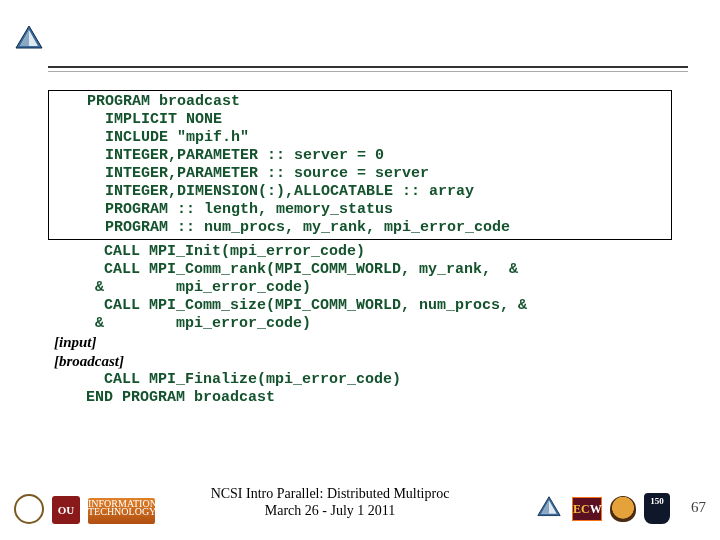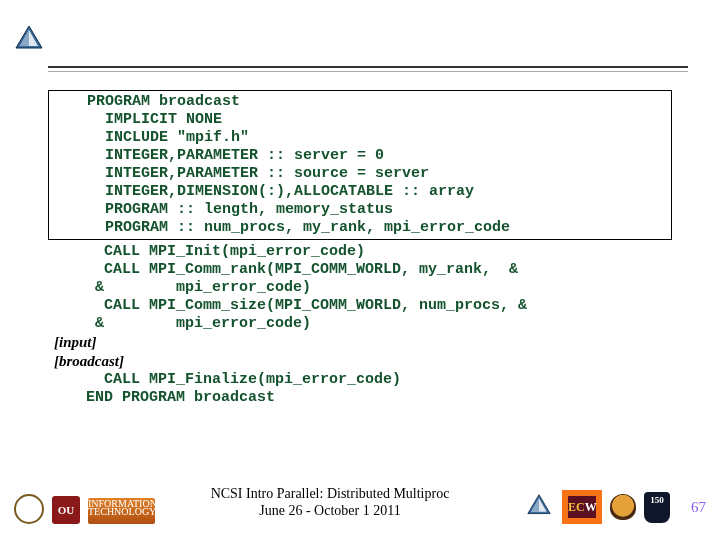--- a/index.html
+++ b/index.html
@@ -91,21 +91,21 @@
     font-size: 14px;
     font-family: "Times New Roman", serif;
     color: #000;
     line-height: 1.2;
   }
   .pagenum {
     position: absolute;
     right: 14px;
     bottom: 18px;
     font-size: 15px;
-    color: #8b5cf6;
+    color: #404040;
     font-family: "Times New Roman", serif;
   }
   .footer-logos-left {
     position: absolute;
     left: 14px;
     bottom: 10px;
     display: flex;
     align-items: flex-end;
     gap: 8px;
   }
@@ -118,21 +118,21 @@
     gap: 8px;
   }
   .mini-logo {
     width: 28px;
     height: 28px;
     display: inline-block;
   }
   .red-box { background:#8a1a1a; border-radius:3px; }
   .orange-box { width:67px; height:24px; background:linear-gradient(#e08028,#b04f10); border-radius:2px; font-size:10px; color:#fff; text-align:center; line-height:8px; padding-top:2px;}
   .purple-tri svg, .logo-top svg { display:block;}
-  .maroon-box {width:28px;height:22px;background:#5a1020;color:#f2c040;font-family:serif;font-weight:bold;font-size:12px;text-align:center;line-height:22px;border:6px solid #f97316;}
+  .maroon-box {width:28px;height:22px;background:#5a1020;color:#f2c040;font-family:serif;font-weight:bold;font-size:12px;text-align:center;line-height:22px;border:1px solid #f97316;}
   .circle-badge{width:26px;height:26px;border:2px solid #7a5a20;border-radius:50%;background:#fff;}
   .tiger{width:26px;height:26px;background:radial-gradient(circle at 50% 45%, #e6a23a 55%, #4a2a10 58%);border-radius:50% 50% 45% 45%;}
   .shield150{width:26px;height:28px;background:#0f172a;border-radius:4px 4px 8px 8px;color:#fff;font-size:9px;font-weight:bold;text-align:center;line-height:10px;padding-top:3px;}
 </style>
 </head>
 <body>
 
 <div class="slide">
 
   <div class="logo-top">
@@ -170,21 +170,21 @@
 
   <div class="footer">
     <div class="footer-logos-left">
       <span class="mini-logo circle-badge"></span>
       <span class="mini-logo red-box" style="color:#fff;font-weight:bold;font-size:11px;text-align:center;line-height:28px;">OU</span>
       <span class="orange-box">INFORMATION TECHNOLOGY</span>
     </div>
 
     <div class="footer-text">
       <span>NCSI Intro Parallel: Distributed Multiproc</span><br>
-      <span>June 26 - October 1 2011</span>
+      <span>March 26 - July 1 2011</span>
     </div>
 
     <div class="footer-logos-right">
       <span class="mini-logo">
         <svg width="26" height="24" viewBox="0 0 30 28">
           <polygon points="15,2 28,24 2,24" fill="#3a6a9a" stroke="#0a2a4a" stroke-width="1"></polygon>
           <polygon points="15,6 24,22 6,22" fill="#dfe8f0"></polygon>
           <polygon points="15,6 15,22 6,22" fill="#8aa8c4"></polygon>
         </svg>
       </span>

